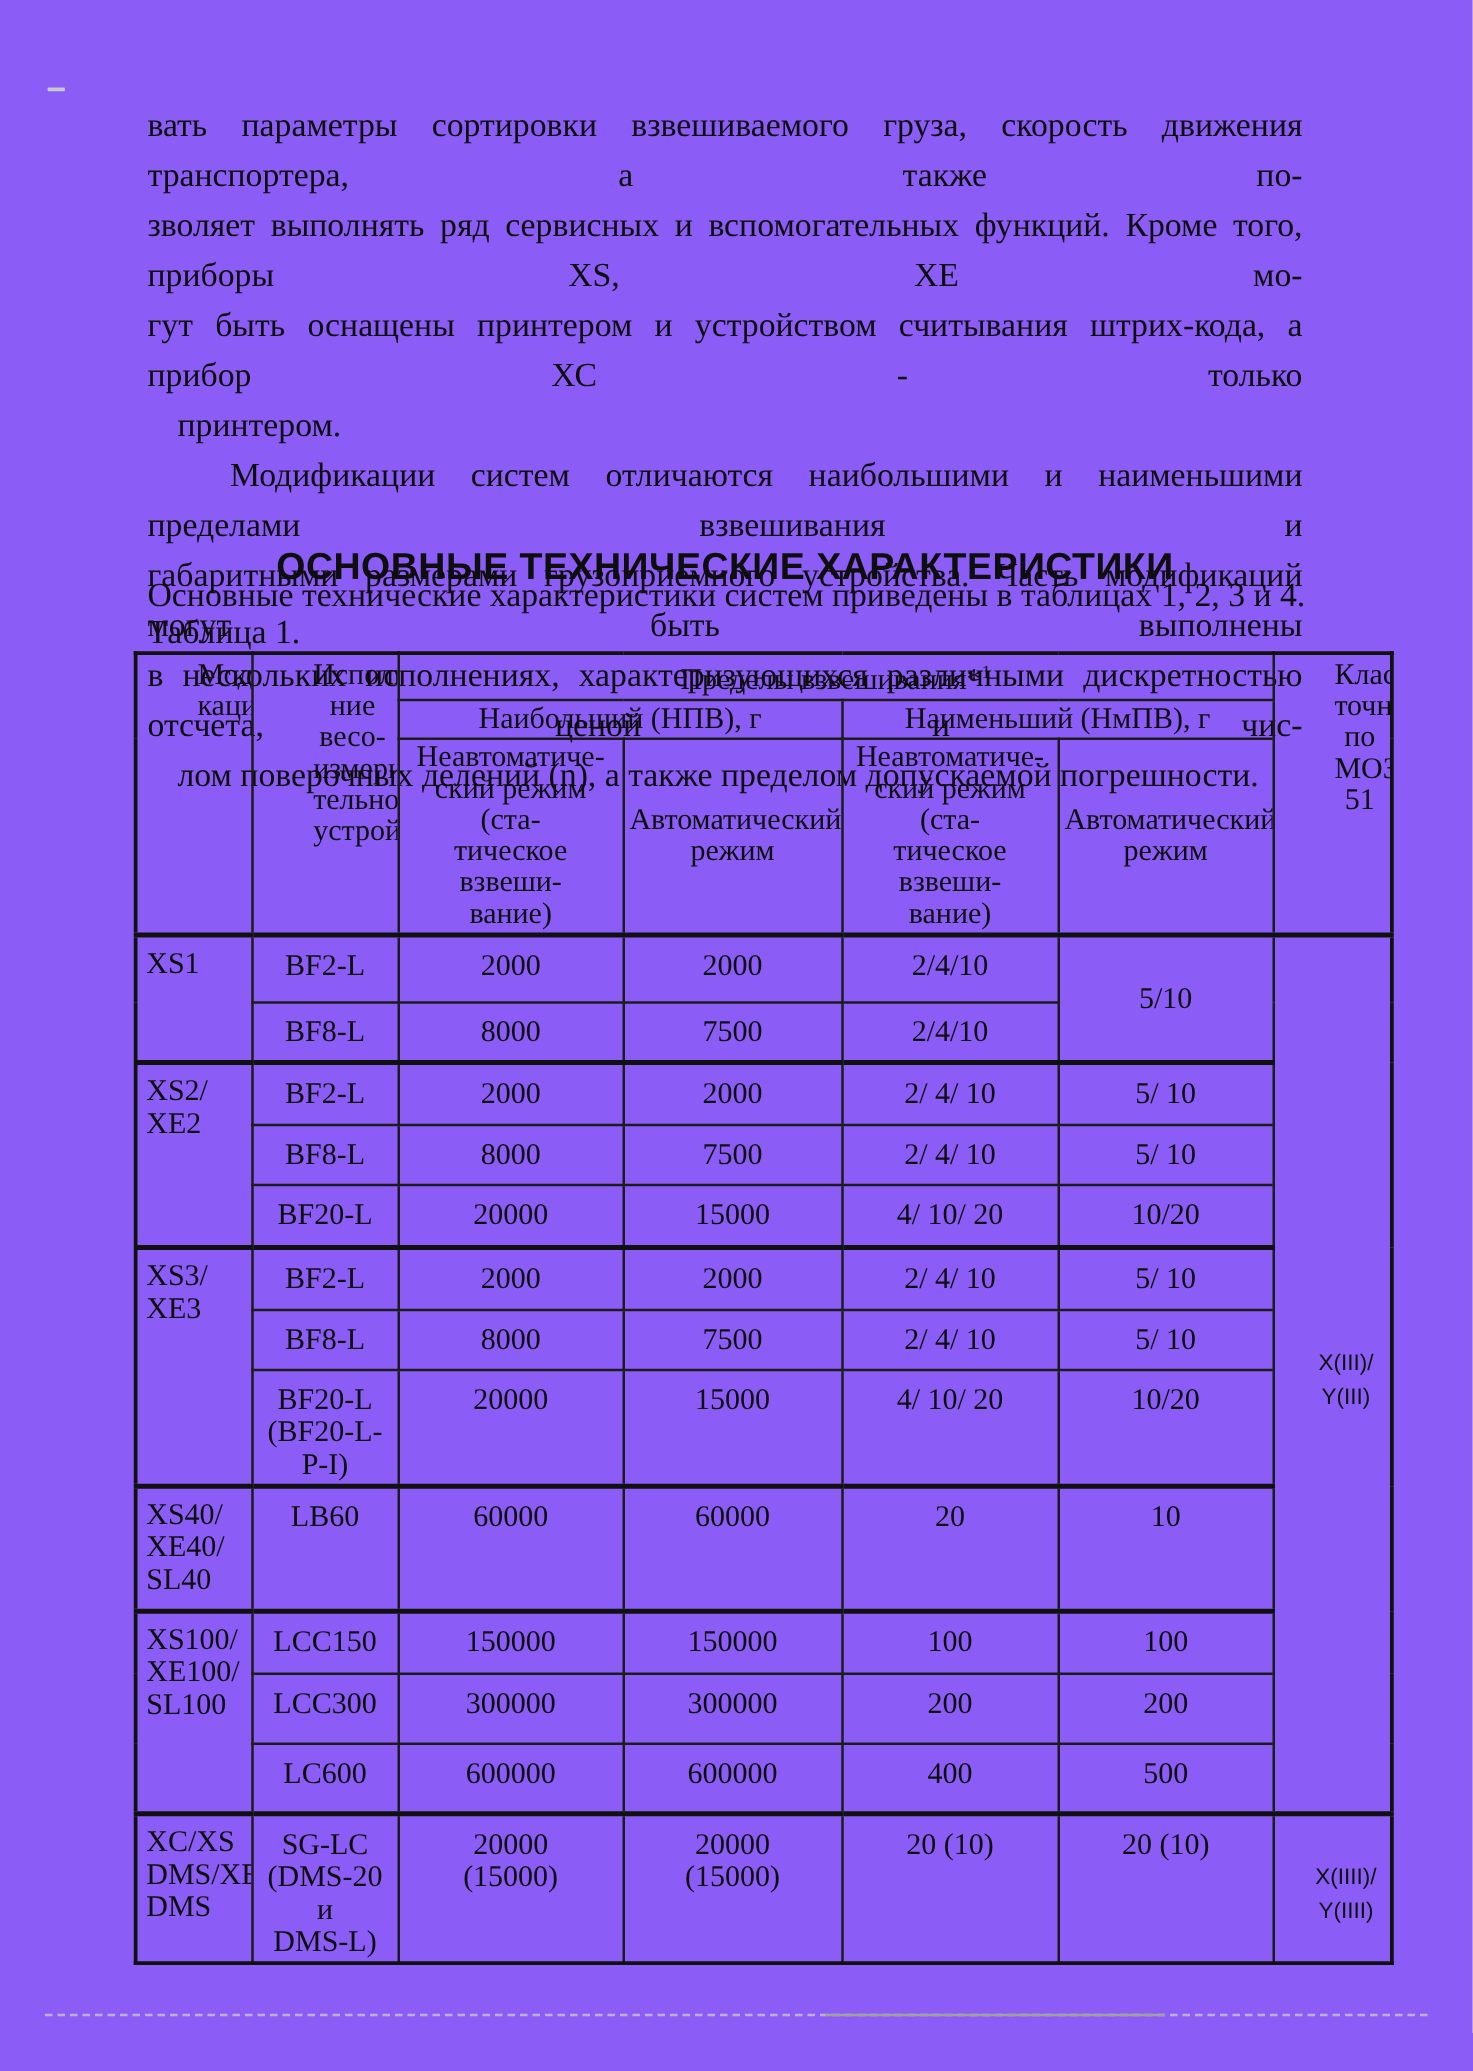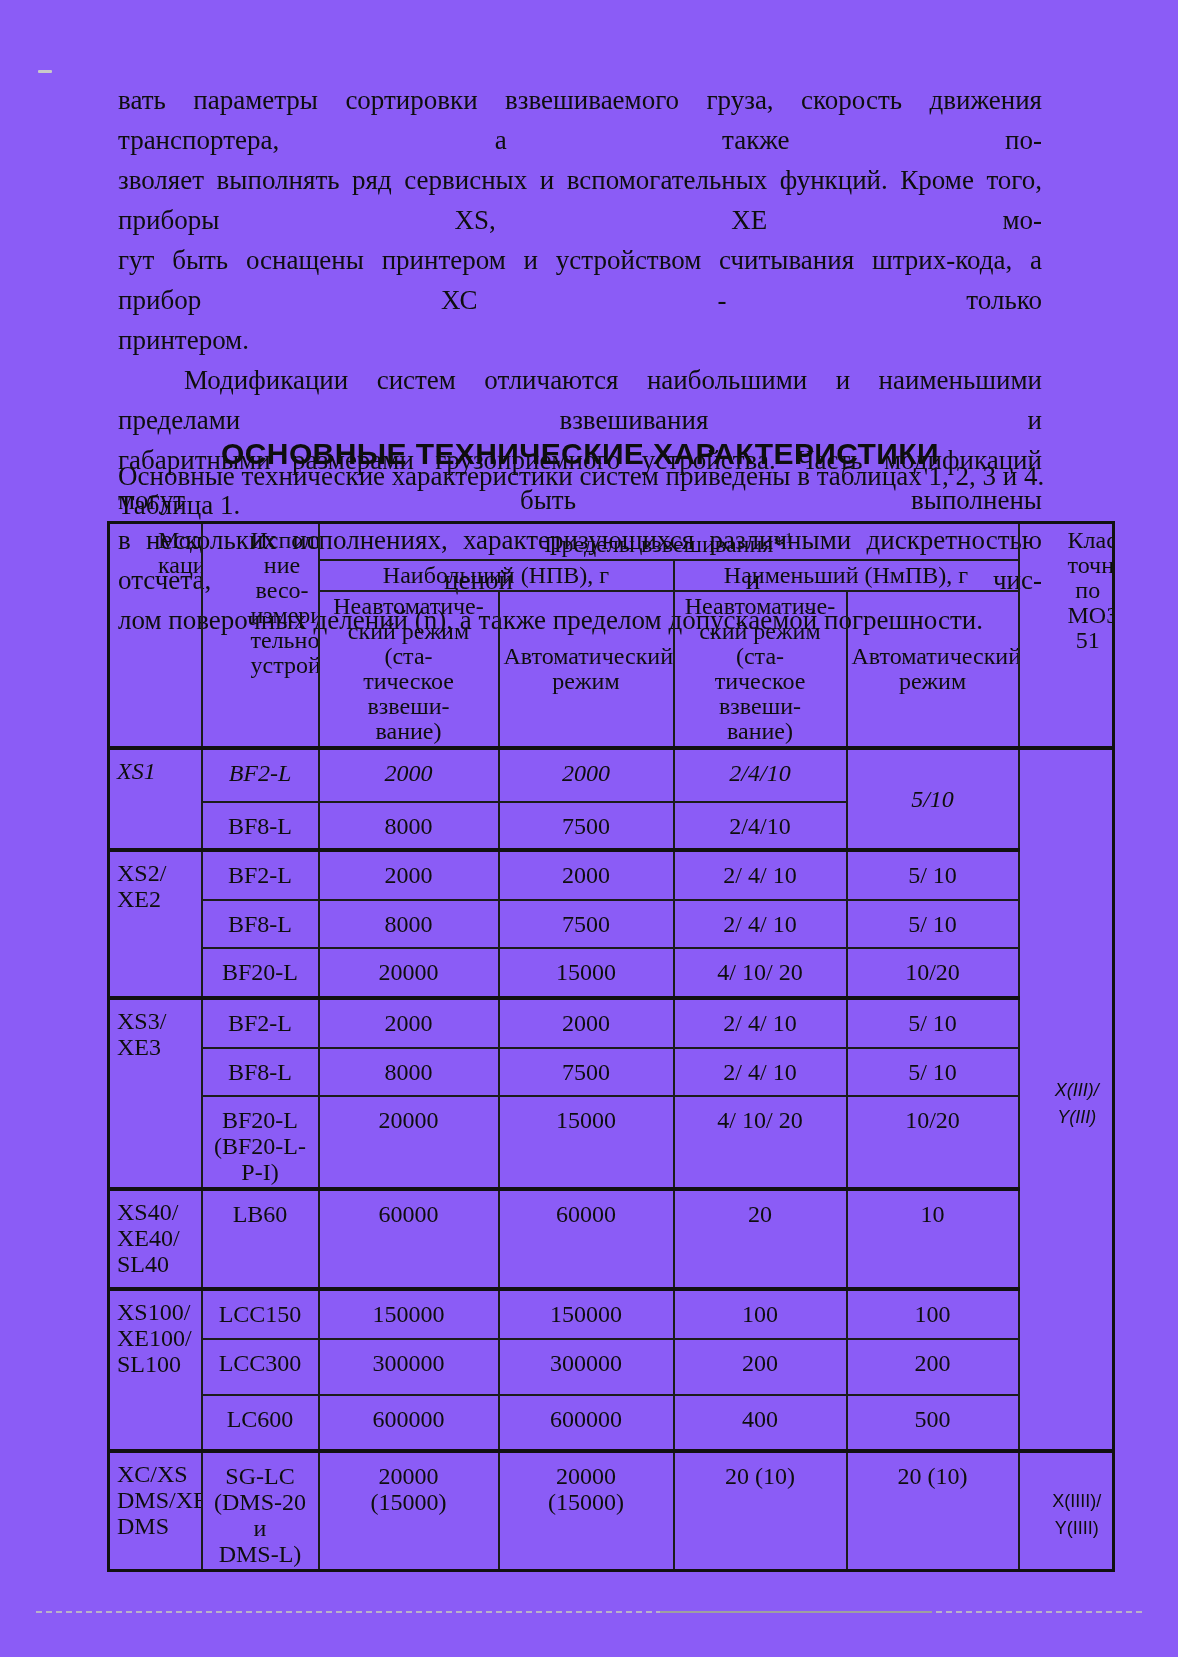--- a/index.html
+++ b/index.html
@@ -15,21 +15,21 @@
 
   
   .artifact-top{position:absolute;left:38px;top:70px;width:14px;height:3px;background:#c9c9c9;border-radius:1px;}
   .artifact-bottom{position:absolute;left:36px;top:1611px;width:1106px;border-top:2px dashed #c2c2c2;opacity:.85;}
   .artifact-bottom-dark{position:absolute;left:660px;top:1611px;width:272px;height:2px;background:#9f9f9f;}
 
   
   .textblock{position:absolute;left:118px;top:80px;width:924px;font-size:27px;line-height:40px;}
   .para{margin:0;padding:0;}
   .ln{display:block;text-align:justify;text-align-last:justify;}
-  .ln.last{text-align-last:left;}
+  .ln.last{text-align-last:left;margin-left:24px;}
   .ln.indent{text-indent:66px;}
 
   .heading{
     position:absolute;left:118px;top:421px;width:924px;
     text-align:center;
     font-family:"Liberation Sans",sans-serif;
     font-weight:bold;font-size:30px;letter-spacing:.4px;margin-top:16px;
   }
   .intro{position:absolute;left:118px;top:461px;font-size:27px;}
   .tbl-caption{position:absolute;left:118px;top:490px;font-size:27px;}
@@ -56,21 +56,21 @@
   .spec td.mod{text-align:left;padding-left:7px;padding-top:8px;}
   .spec td.mid{vertical-align:middle;padding-top:2px;}
   .spec td.acc{
     vertical-align:middle;text-align:center;
     font-family:"Liberation Sans",sans-serif;
     font-size:18px;line-height:27px;padding-left:26px;
   }
   .spec tr.sec td{border-top:4px solid #111;}
 
   .rh34{height:34px;} .rh30{height:30px;} .rh100{height:100px;padding-left:36px;}
-  .rh54{height:54px;font-style:italic;} .rh48{height:48px;} .rh50{height:50px;}
+  .rh54{height:54px;} .rh48{height:48px;} .rh50{height:50px;}
   .rh76{height:76px;} .rh56{height:56px;} .rh106{height:106px;}
 </style>
 </head>
 <body>
 
 <div class="page">
 
   <div class="artifact-top"></div>
 
   <div class="textblock">

